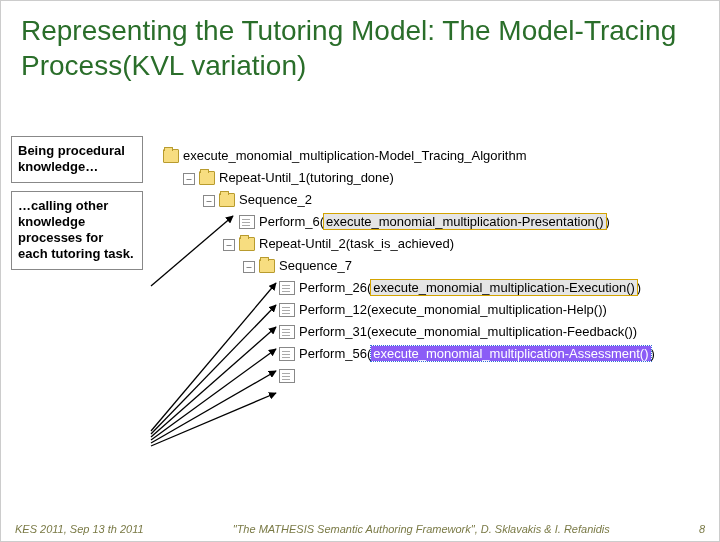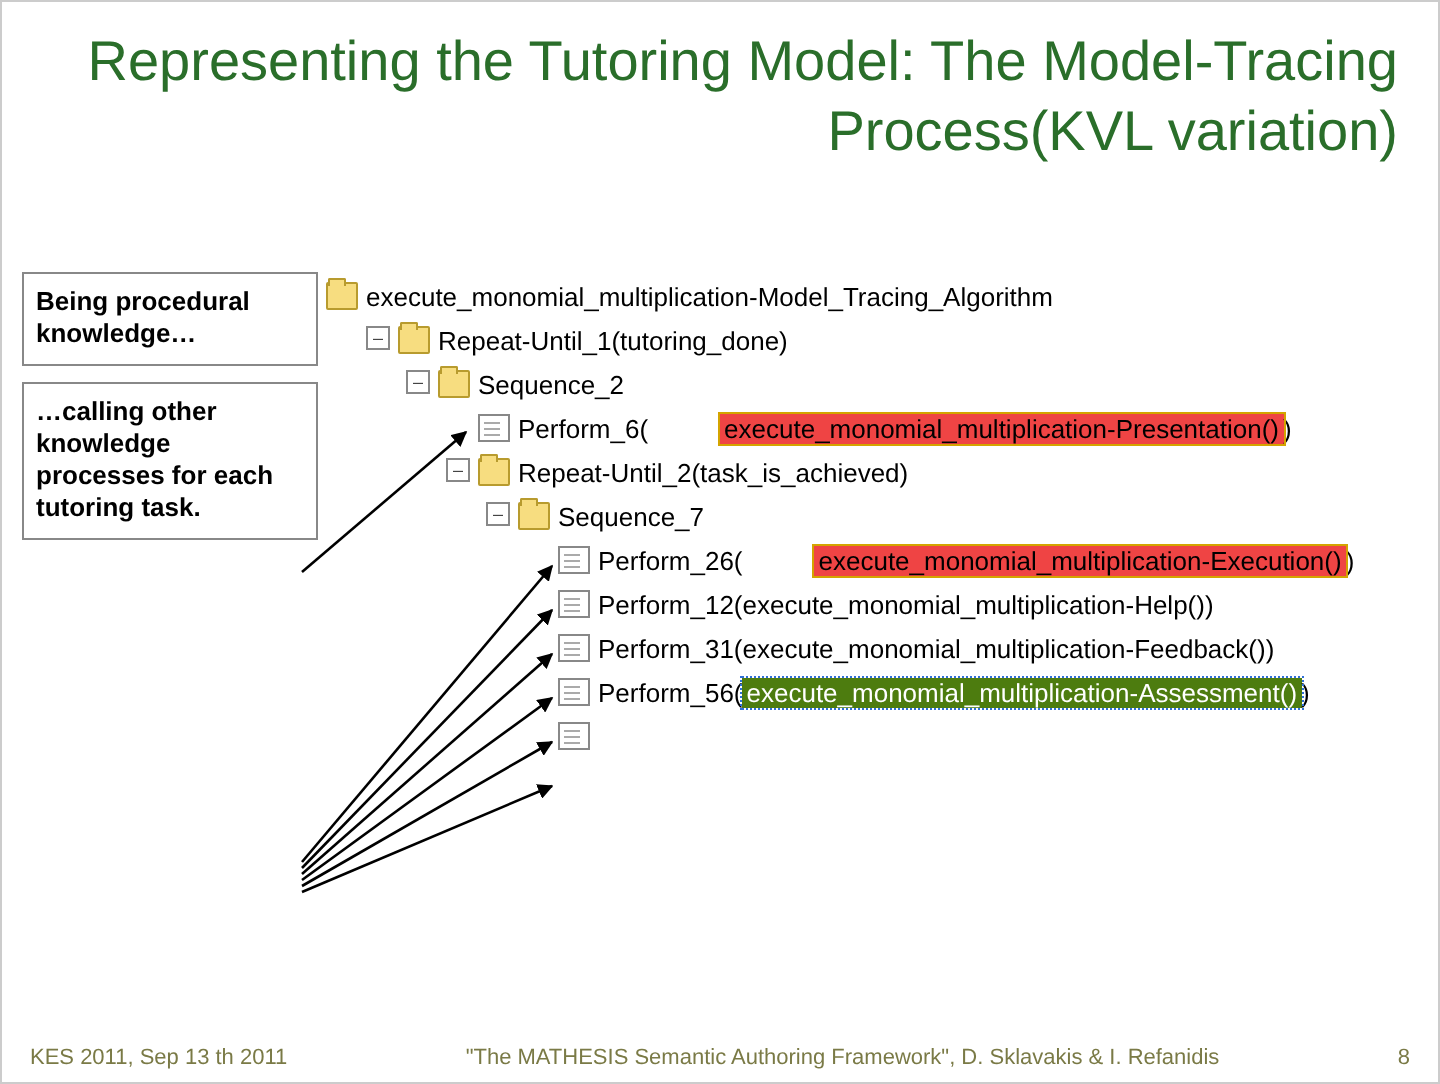--- a/index.html
+++ b/index.html
@@ -5,74 +5,75 @@
   * { box-sizing: border-box; margin: 0; padding: 0; }
   body {
     width: 720px; height: 542px;
     background: #fff;
     font-family: Arial, sans-serif;
     position: relative;
     border: 1px solid #ccc;
     overflow: hidden;
   }
   .title {
-    text-align: right;
+    text-align: left;
     color: #2a6e2a;
     font-size: 28px;
     padding: 12px 20px 0 20px;
     line-height: 1.25;
   }
   .sidebar {
     position: absolute;
     left: 10px; top: 135px;
-    width: 148px;
+    width: 132px;
     display: flex; flex-direction: column;
     gap: 8px;
   }
   .sidebox {
     border: 1px solid #888;
     background: #fff;
     padding: 6px 6px;
     font-size: 13px;
     line-height: 1.25;
     font-weight: bold;
   }
   .tree {
     position: absolute;
     left: 162px; top: 140px;
     width: 540px;
     font-size: 13px;
     color: #000;
   }
   .node-row {
-    display: flex; align-items: flex-start;
+    display: flex; align-items: flex-end;
     height: 22px;
     position: relative;
   }
   .exp { width: 12px; height: 12px; border: 1px solid #888; display: inline-flex; align-items: center; justify-content: center; font-size: 9px; line-height: 1; margin-right: 4px; color:#444; background:#fff;}
   .exp-spacer { width:16px; display:inline-block; }
   .folder, .leaf {
     width: 16px; height: 14px; display:inline-block; margin-right:4px;
     position: relative;
   }
   .folder { background: #f7dd80; border:1px solid #b89b2e; border-radius:1px; }
   .folder::before{ content:""; position:absolute; top:-3px; left:0; width:7px; height:3px; background:#f7dd80; border:1px solid #b89b2e; border-bottom:none; border-radius:1px 1px 0 0;}
   .leaf { background:#fff; border:1px solid #888; }
   .leaf::after{ content:""; position:absolute; top:3px; left:2px; width:8px; height:1px; background:#aaa; box-shadow:0 3px 0 #aaa, 0 6px 0 #aaa;}
   .ind { display:inline-block; }
   .i1{width:20px}.i2{width:40px}.i3{width:60px}.i4{width:80px}.i5{width:100px}
   .lbl { white-space: nowrap; }
-  .hl-y { background:#ef4444; outline:1px solid #d4a400; padding:0 2px;margin-left:36px; }
-  .hl-b { background:#4d7c0f; color:#fff; padding:0 2px; outline:1px dotted #2f6fd6; }
+  .hl-y { background:#e5e5e5; outline:1px solid #d4a400; padding:0 2px; }
+  .hl-b { background:#8b5cf6; color:#fff; padding:0 2px; outline:1px dotted #2f6fd6; }
   svg.arrows { position:absolute; left:0; top:0; width:720px; height:542px; pointer-events:none; }
   .footer {
     position:absolute; left:0; right:0; bottom:6px;
     display:flex; align-items:flex-end; justify-content:space-between;
     font-size:11px; color:#7a7a46;
     padding: 0 14px;
+    font-style: italic;
   }
   .footer .center { text-align:center; flex:1; }
 </style>
 </head>
 <body>
 
 <div class="title">Representing the Tutoring Model: The Model-Tracing Process(KVL variation)</div>
 
 <div class="sidebar">
   <div class="sidebox">Being procedural knowledge…</div>

